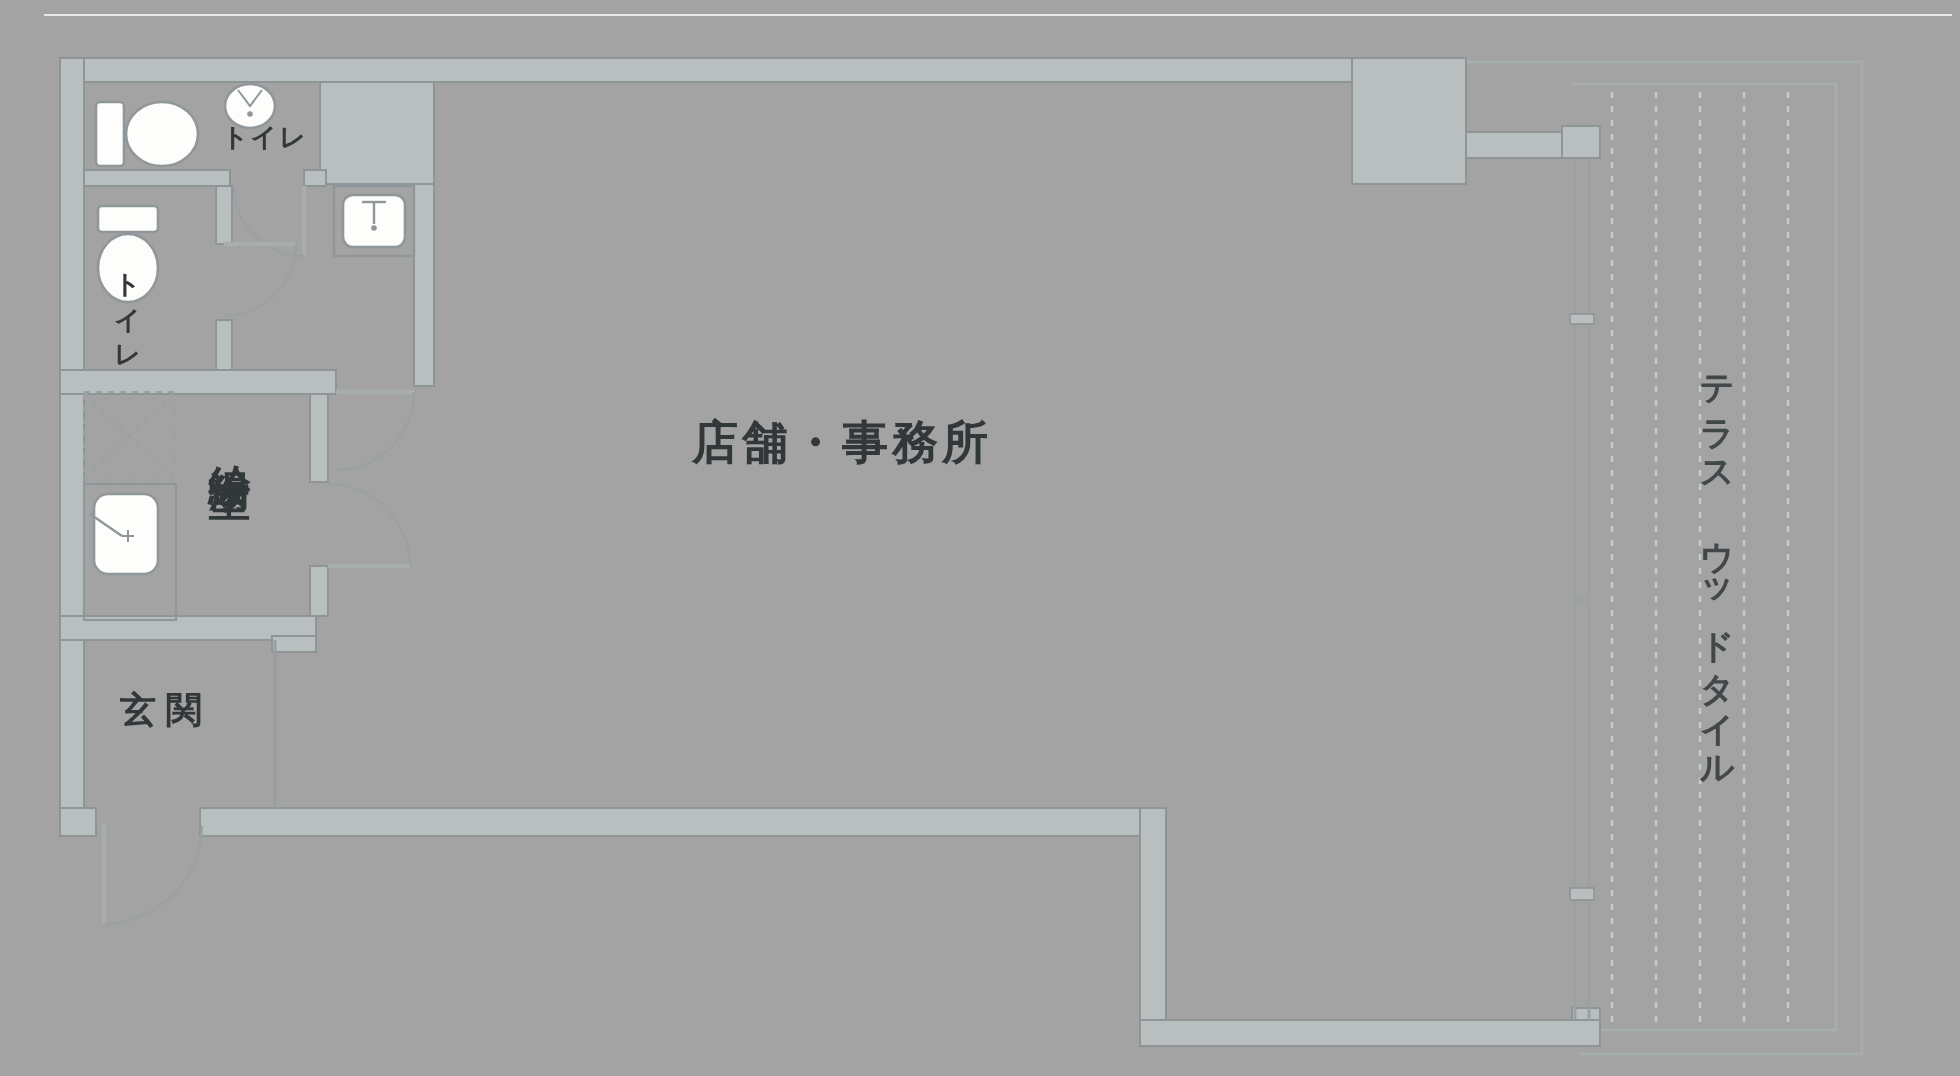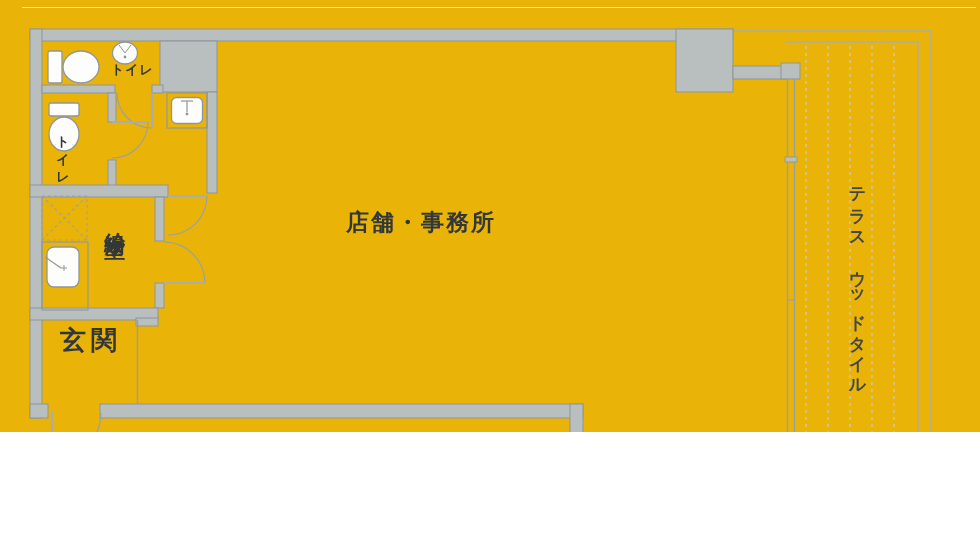--- a/index.html
+++ b/index.html
@@ -1,34 +1,34 @@
 <!DOCTYPE html>
 <html><head>
 <meta charset="utf-8">
 <style>
   html,body{margin:0;padding:0;background:#ffffff;}
   .stage{
-    position:relative;width:980px;height:432px;
-    background:#eab308;overflow:hidden;
+    position:relative;width:980px;height:538px;
+    background:#a3a3a3;overflow:hidden;
     font-family:"DejaVu Sans","Liberation Sans",sans-serif;
     color:#32383a;
   }
   .frame-line{position:absolute;left:22px;right:4px;top:7px;height:1px;background:#e8e9e4;}
   svg.plan{position:absolute;left:0;top:0;width:980px;height:538px;}
   .room-label{
     position:absolute;white-space:pre;line-height:1.18;
     font-weight:600;color:#32383a;
   }
   .room-label.vertical{
     writing-mode:vertical-rl;text-orientation:upright;
   }
   .lbl-toilet-top{left:111px;top:62px;font-size:13px;letter-spacing:1px;}
   .lbl-toilet-left{left:55px;top:127px;font-size:13px;letter-spacing:3px;}
   .lbl-kitchenette{left:102px;top:215px;font-size:21px;letter-spacing:3px;}
-  .lbl-entrance{left:60px;top:325px;font-size:26px;letter-spacing:5px;}
+  .lbl-entrance{left:60px;top:345px;font-size:18px;letter-spacing:5px;}
   .lbl-main{left:346px;top:209px;font-size:23px;letter-spacing:2px;}
   .lbl-terrace{left:848px;top:176px;font-size:17px;letter-spacing:2px;color:#42484a;}
 </style>
 </head>
 <body>
 
 <div class="stage">
   <div class="frame-line"></div>
 
   <svg class="plan" viewBox="0 0 980 538">

